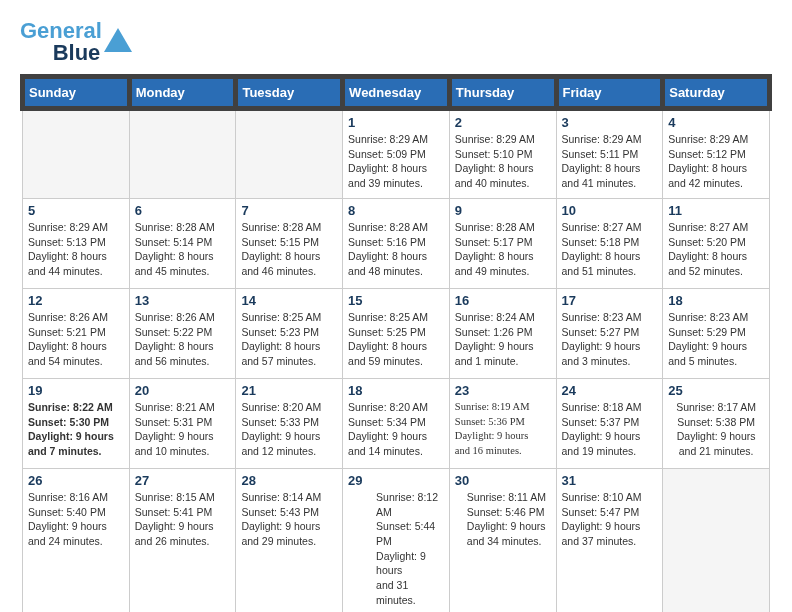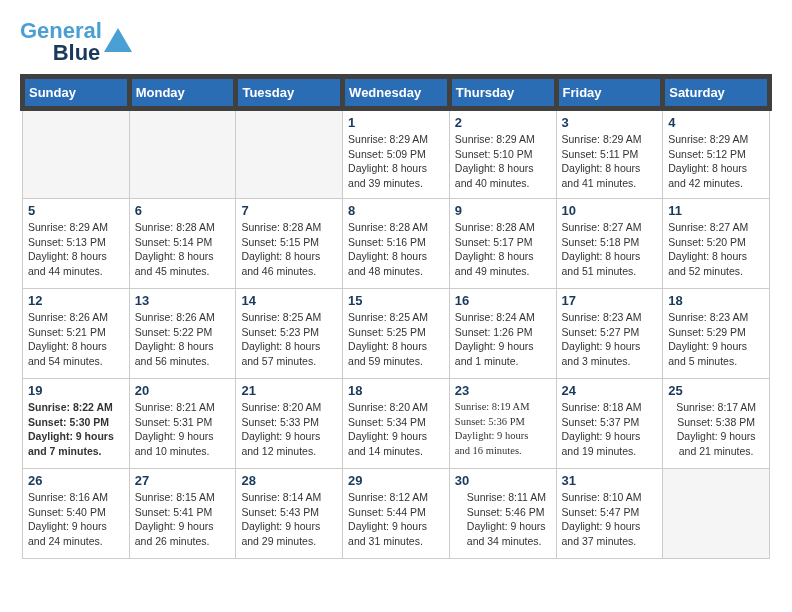--- a/index.html
+++ b/index.html
@@ -318,21 +318,21 @@
         </td>
         <td>
           <div class="day-number">28</div>
           <div class="day-info" style="white-space: pre-line;">Sunrise: 8:14 AM
 Sunset: 5:43 PM
 Daylight: 9 hours
 and 29 minutes.</div>
         </td>
         <td>
           <div class="day-number">29</div>
-          <div class="day-info" style="white-space: pre-line;">Sunrise: 8:12 AM
+          <div class="day-info" style="white-space: pre-line; margin-left: 28px;">Sunrise: 8:12 AM
 Sunset: 5:44 PM
 Daylight: 9 hours
 and 31 minutes.</div>
         </td>
         <td>
           <div class="day-number">30</div>
           <div class="day-info" style="white-space: pre-line; margin-left: 12px;">Sunrise: 8:11 AM
 Sunset: 5:46 PM
 Daylight: 9 hours
 and 34 minutes.</div>

